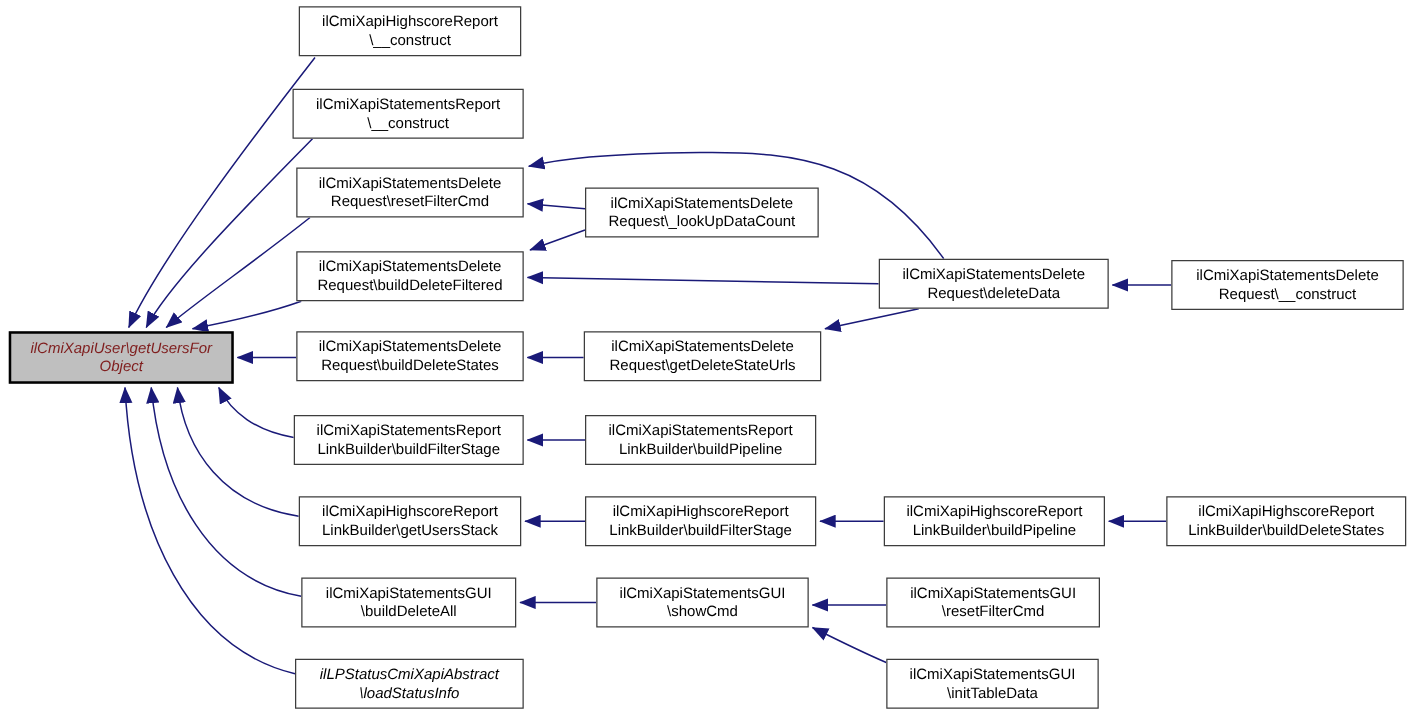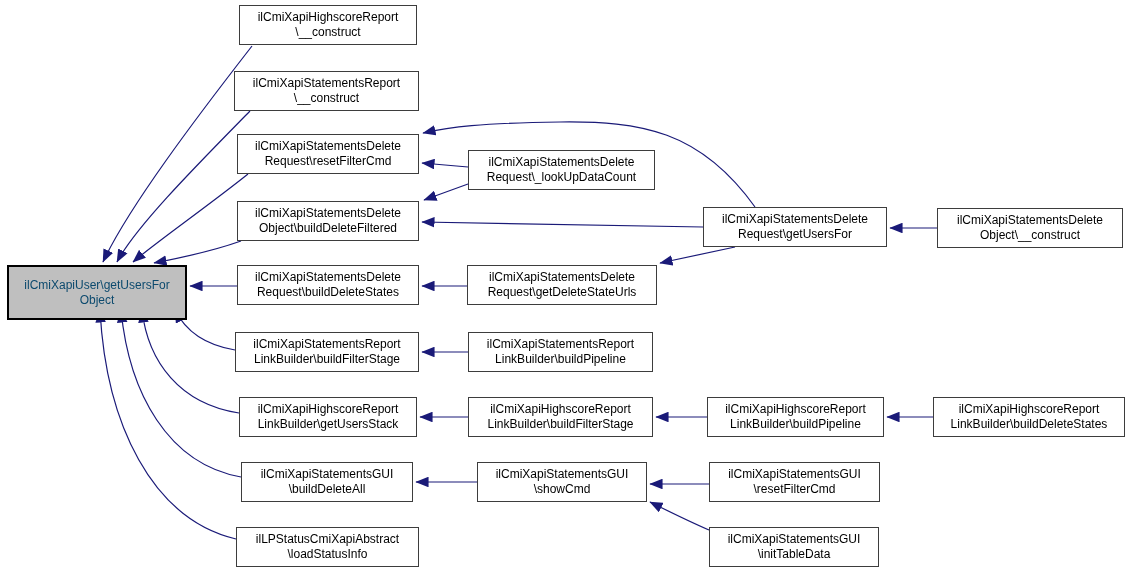--- a/index.html
+++ b/index.html
@@ -47,57 +47,57 @@
       <path d="M467,286 L422,286" fill="none" stroke="#1a1a78" stroke-width="1.2" marker-end="url(#arrow)"></path>
       <path d="M937,228 L890,228" fill="none" stroke="#1a1a78" stroke-width="1.2" marker-end="url(#arrow)"></path>
       <path d="M468,352 L422,352" fill="none" stroke="#1a1a78" stroke-width="1.2" marker-end="url(#arrow)"></path>
       <path d="M468,417 L420,417" fill="none" stroke="#1a1a78" stroke-width="1.2" marker-end="url(#arrow)"></path>
       <path d="M707,417 L656,417" fill="none" stroke="#1a1a78" stroke-width="1.2" marker-end="url(#arrow)"></path>
       <path d="M933,417 L887,417" fill="none" stroke="#1a1a78" stroke-width="1.2" marker-end="url(#arrow)"></path>
       <path d="M477,482 L416,482" fill="none" stroke="#1a1a78" stroke-width="1.2" marker-end="url(#arrow)"></path>
       <path d="M709,484 L650,484" fill="none" stroke="#1a1a78" stroke-width="1.2" marker-end="url(#arrow)"></path>
       <path d="M709,530 C688,521 666,510 650,502" fill="none" stroke="#1a1a78" stroke-width="1.2" marker-end="url(#arrow)"></path>
     </svg>
-<div class="node hl" style="left: 7px; top: 265px; width: 180px; height: 55px; background: rgb(191, 191, 191); color: #0c4a6e;">
+<div class="node hl" style="left: 7px; top: 265px; width: 180px; height: 42px; background: rgb(191, 191, 191); color: #7f1d1d; font-style: italic;">
       <div class="ln">ilCmiXapiUser\getUsersFor</div>
       <div class="ln">Object</div>
     </div>
     <div class="node" style="left: 239px; top: 5px; width: 178px; height: 40px; background: rgb(255, 255, 255); color: rgb(0, 0, 0);">
       <div class="ln">ilCmiXapiHighscoreReport</div>
       <div class="ln">\__construct</div>
     </div>
     <div class="node" style="left: 234px; top: 71px; width: 185px; height: 40px; background: rgb(255, 255, 255); color: rgb(0, 0, 0);">
       <div class="ln">ilCmiXapiStatementsReport</div>
       <div class="ln">\__construct</div>
     </div>
     <div class="node" style="left: 237px; top: 134px; width: 182px; height: 40px; background: rgb(255, 255, 255); color: rgb(0, 0, 0);">
       <div class="ln">ilCmiXapiStatementsDelete</div>
       <div class="ln">Request\resetFilterCmd</div>
     </div>
     <div class="node" style="left: 237px; top: 201px; width: 182px; height: 40px; background: rgb(255, 255, 255); color: rgb(0, 0, 0);">
       <div class="ln">ilCmiXapiStatementsDelete</div>
-      <div class="ln">Object\buildDeleteFiltered</div>
+      <div class="ln">Request\buildDeleteFiltered</div>
     </div>
     <div class="node" style="left: 237px; top: 265px; width: 182px; height: 40px; background: rgb(255, 255, 255); color: rgb(0, 0, 0);">
       <div class="ln">ilCmiXapiStatementsDelete</div>
       <div class="ln">Request\buildDeleteStates</div>
     </div>
     <div class="node" style="left: 235px; top: 332px; width: 184px; height: 40px; background: rgb(255, 255, 255); color: rgb(0, 0, 0);">
       <div class="ln">ilCmiXapiStatementsReport</div>
       <div class="ln">LinkBuilder\buildFilterStage</div>
     </div>
     <div class="node" style="left: 239px; top: 397px; width: 178px; height: 40px; background: rgb(255, 255, 255); color: rgb(0, 0, 0);">
       <div class="ln">ilCmiXapiHighscoreReport</div>
       <div class="ln">LinkBuilder\getUsersStack</div>
     </div>
     <div class="node" style="left: 241px; top: 462px; width: 172px; height: 40px; background: rgb(255, 255, 255); color: rgb(0, 0, 0);">
       <div class="ln">ilCmiXapiStatementsGUI</div>
       <div class="ln">\buildDeleteAll</div>
     </div>
-    <div class="node" style="left: 236px; top: 527px; width: 183px; height: 40px; background: rgb(255, 255, 255); color: rgb(0, 0, 0);">
+    <div class="node" style="left: 236px; top: 527px; width: 183px; height: 40px; background: rgb(255, 255, 255); color: rgb(0, 0, 0); font-style: italic;">
       <div class="ln">ilLPStatusCmiXapiAbstract</div>
       <div class="ln">\loadStatusInfo</div>
     </div>
     <div class="node" style="left: 468px; top: 150px; width: 187px; height: 40px; background: rgb(255, 255, 255); color: rgb(0, 0, 0);">
       <div class="ln">ilCmiXapiStatementsDelete</div>
       <div class="ln">Request\_lookUpDataCount</div>
     </div>
     <div class="node" style="left: 467px; top: 265px; width: 190px; height: 40px; background: rgb(255, 255, 255); color: rgb(0, 0, 0);">
       <div class="ln">ilCmiXapiStatementsDelete</div>
       <div class="ln">Request\getDeleteStateUrls</div>
@@ -109,35 +109,35 @@
     <div class="node" style="left: 468px; top: 397px; width: 185px; height: 40px; background: rgb(255, 255, 255); color: rgb(0, 0, 0);">
       <div class="ln">ilCmiXapiHighscoreReport</div>
       <div class="ln">LinkBuilder\buildFilterStage</div>
     </div>
     <div class="node" style="left: 477px; top: 462px; width: 170px; height: 40px; background: rgb(255, 255, 255); color: rgb(0, 0, 0);">
       <div class="ln">ilCmiXapiStatementsGUI</div>
       <div class="ln">\showCmd</div>
     </div>
     <div class="node" style="left: 703px; top: 207px; width: 184px; height: 40px; background: rgb(255, 255, 255); color: rgb(0, 0, 0);">
       <div class="ln">ilCmiXapiStatementsDelete</div>
-      <div class="ln">Request\getUsersFor</div>
+      <div class="ln">Request\deleteData</div>
     </div>
     <div class="node" style="left: 707px; top: 397px; width: 177px; height: 40px; background: rgb(255, 255, 255); color: rgb(0, 0, 0);">
       <div class="ln">ilCmiXapiHighscoreReport</div>
       <div class="ln">LinkBuilder\buildPipeline</div>
     </div>
     <div class="node" style="left: 709px; top: 462px; width: 171px; height: 40px; background: rgb(255, 255, 255); color: rgb(0, 0, 0);">
       <div class="ln">ilCmiXapiStatementsGUI</div>
       <div class="ln">\resetFilterCmd</div>
     </div>
     <div class="node" style="left: 709px; top: 527px; width: 170px; height: 40px; background: rgb(255, 255, 255); color: rgb(0, 0, 0);">
       <div class="ln">ilCmiXapiStatementsGUI</div>
       <div class="ln">\initTableData</div>
     </div>
     <div class="node" style="left: 937px; top: 208px; width: 186px; height: 40px; background: rgb(255, 255, 255); color: rgb(0, 0, 0);">
       <div class="ln">ilCmiXapiStatementsDelete</div>
-      <div class="ln">Object\__construct</div>
+      <div class="ln">Request\__construct</div>
     </div>
     <div class="node" style="left: 933px; top: 397px; width: 192px; height: 40px; background: rgb(255, 255, 255); color: rgb(0, 0, 0);">
       <div class="ln">ilCmiXapiHighscoreReport</div>
       <div class="ln">LinkBuilder\buildDeleteStates</div>
     </div>
   </div>
 
 </body></html>

